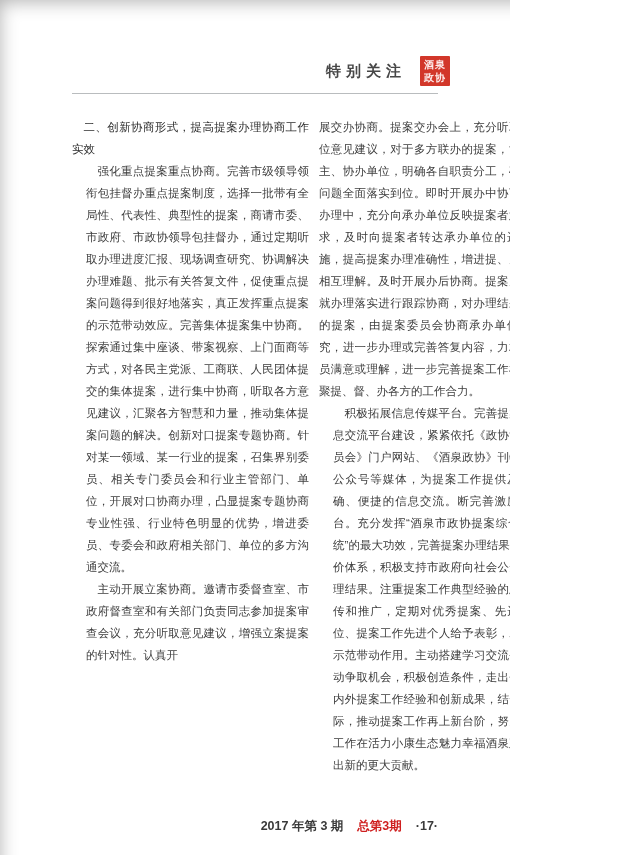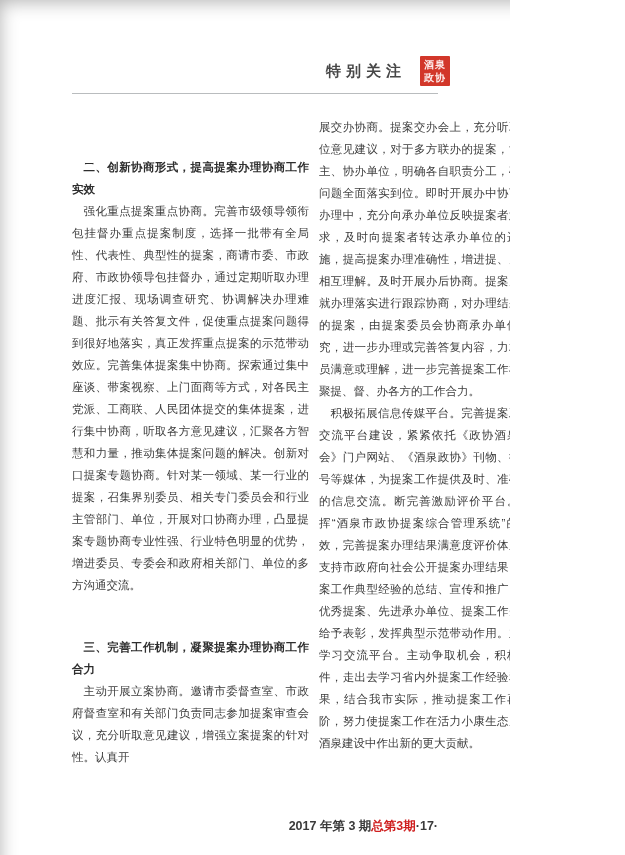--- a/index.html
+++ b/index.html
@@ -59,36 +59,35 @@
     gap: 10px;
   }
   .col {
     width: 237px;
     font-size: 11.5px;
     line-height: 22px;
     color: #3c3c3c;
     text-align: justify;
   }
   .col p { margin: 0; }
-  .col p.indent { text-indent: 1em; }
+  .col p.indent { text-indent: 1em; margin-left: 14px; }
   .col p.heading {
-    font-weight: bold;
+    font-weight: normal;
     color: #2e2e2e;
     text-indent: 1em;
-    margin-top: 40px;
   }
 
   
   .page-footer {
     position: absolute;
     top: 798px; left: 72px; right: 72px;
     display: flex;
     justify-content: flex-end;
     align-items: baseline;
-    gap: 0;
+    gap: 14px;
     font-size: 12.5px;
     color: #3a3a3a;
     font-weight: bold;
   }
   .footer-cumulative {
     color: #cf1f1f;
     font-weight: bold;
     margin-top: 20px;
   }
 </style>
@@ -104,21 +103,20 @@
       <span>政协</span>
     </div>
   </div>
 
   <div class="header-rule"></div>
 
   <div class="columns">
     <div class="col">
       <p class="heading">二、创新协商形式，提高提案办理协商工作实效</p>
       <p class="indent">强化重点提案重点协商。完善市级领导领衔包挂督办重点提案制度，选择一批带有全局性、代表性、典型性的提案，商请市委、市政府、市政协领导包挂督办，通过定期听取办理进度汇报、现场调查研究、协调解决办理难题、批示有关答复文件，促使重点提案问题得到很好地落实，真正发挥重点提案的示范带动效应。完善集体提案集中协商。探索通过集中座谈、带案视察、上门面商等方式，对各民主党派、工商联、人民团体提交的集体提案，进行集中协商，听取各方意见建议，汇聚各方智慧和力量，推动集体提案问题的解决。创新对口提案专题协商。针对某一领域、某一行业的提案，召集界别委员、相关专门委员会和行业主管部门、单位，开展对口协商办理，凸显提案专题协商专业性强、行业特色明显的优势，增进委员、专委会和政府相关部门、单位的多方沟通交流。</p>
-      <p class="heading">三、完善工作机制，凝聚提案办理协商工作合力</p>
       <p class="indent">主动开展立案协商。邀请市委督查室、市政府督查室和有关部门负责同志参加提案审查会议，充分听取意见建议，增强立案提案的针对性。认真开</p>
     </div>
 
     <div class="col">
       <p>展交办协商。提案交办会上，充分听取承办单位意见建议，对于多方联办的提案，协商确定主、协办单位，明确各自职责分工，确保提案问题全面落实到位。即时开展办中协商。提案办理中，充分向承办单位反映提案者意图和诉求，及时向提案者转达承办单位的进度和措施，提高提案办理准确性，增进提、办双方的相互理解。及时开展办后协商。提案办理后，就办理落实进行跟踪协商，对办理结果不满意的提案，由提案委员会协商承办单位重新研究，进一步办理或完善答复内容，力求得到委员满意或理解，进一步完善提案工作机制，凝聚提、督、办各方的工作合力。</p>
       <p class="indent">积极拓展信息传媒平台。完善提案工作信息交流平台建设，紧紧依托《政协酒泉市委员会》门户网站、《酒泉政协》刊物、微信公众号等媒体，为提案工作提供及时、准确、便捷的信息交流。断完善激励评价平台。充分发挥“酒泉市政协提案综合管理系统”的最大功效，完善提案办理结果满意度评价体系，积极支持市政府向社会公开提案办理结果。注重提案工作典型经验的总结、宣传和推广，定期对优秀提案、先进承办单位、提案工作先进个人给予表彰，发挥典型示范带动作用。主动搭建学习交流平台。主动争取机会，积极创造条件，走出去学习省内外提案工作经验和创新成果，结合我市实际，推动提案工作再上新台阶，努力使提案工作在活力小康生态魅力幸福酒泉建设中作出新的更大贡献。</p>
     </div>
   </div>
 
   <div class="page-footer">

